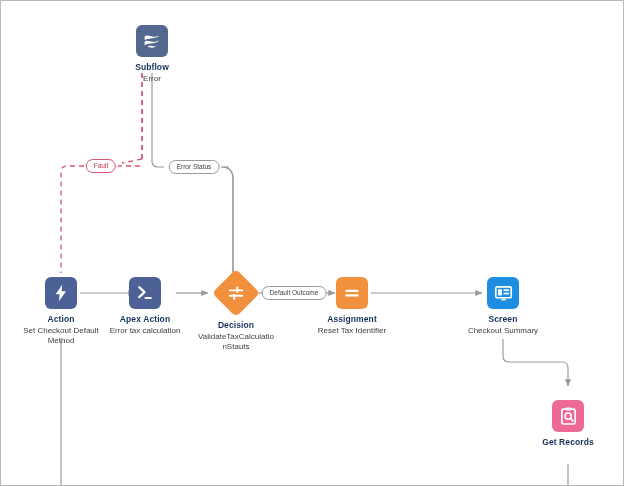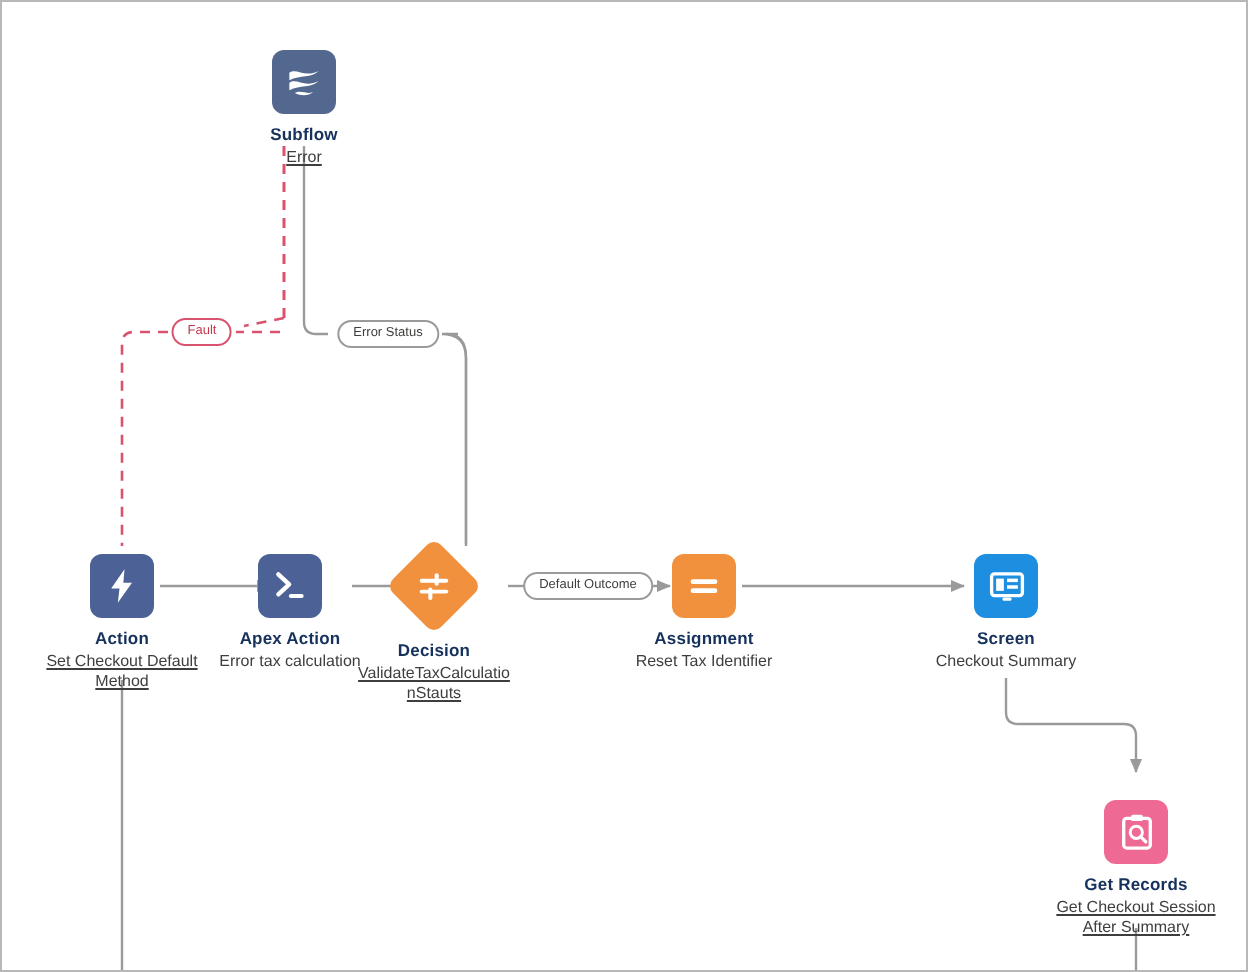--- a/index.html
+++ b/index.html
@@ -64,21 +64,21 @@
   }
   .node .nsub {
     font-size: 8px;
     color: #3e3e3c;
     line-height: 10px;
     margin-top: 1px;
     width: 108px;
     margin-left: auto;
     margin-right: auto;
   }
-  .node.narrowsub .nsub { width: 84px; text-decoration: underline; }
+  .node.narrowsub .nsub { width: 84px; }
   .pill {
     position: absolute;
     z-index: 4;
     background: #ffffff;
     border: 1px solid #9a9a9a;
     border-radius: 9px;
     font-size: 6.5px;
     color: #3e3e3c;
     padding: 2px 7px 2px 7px;
     white-space: nowrap;
@@ -153,21 +153,21 @@
     <div class="glyph" style="background:#4c6196;">
       <svg width="20" height="20" viewBox="0 0 24 24">
         <path d="M5,5 L11.5,11 L5,17" fill="none" stroke="#ffffff" stroke-width="2.6" stroke-linecap="round" stroke-linejoin="round"></path>
         <path d="M12.5,18 L19,18" fill="none" stroke="#ffffff" stroke-width="2.4" stroke-linecap="round"></path>
       </svg>
     </div>
     <div class="nlabel">Apex Action</div>
     <div class="nsub">Error tax calculation</div>
   </div>
 
-  <div class="node decision narrowsub" style="left:216px; top:275px;">
+  <div class="node decision narrowsub" style="left:235px; top:275px;">
     <div class="glyph" style="background:#f2913d;">
       <svg width="19" height="19" viewBox="0 0 24 24">
         <rect x="3" y="6.6" width="18" height="2.4" rx="1.2" fill="#ffffff"></rect>
         <rect x="3" y="13.4" width="18" height="2.4" rx="1.2" fill="#ffffff"></rect>
         <rect x="12.4" y="3" width="2.6" height="8" rx="1.3" fill="#ffffff"></rect>
         <rect x="8.4" y="12" width="2.6" height="8" rx="1.3" fill="#ffffff"></rect>
       </svg>
     </div>
     <div class="nlabel" style="margin-top:10px;">Decision</div>
     <div class="nsub">ValidateTaxCalculatio nStauts</div>
@@ -201,21 +201,20 @@
   <div class="node narrowsub" style="left:567px; top:399px;">
     <div class="glyph" style="background:#ee6a94;">
       <svg width="21" height="21" viewBox="0 0 24 24">
         <rect x="4.4" y="3.6" width="15.2" height="17" rx="1.8" fill="none" stroke="#ffffff" stroke-width="1.9"></rect>
         <rect x="8.6" y="1.6" width="6.8" height="3.6" rx="1.1" fill="#ffffff"></rect>
         <circle cx="11.6" cy="11.6" r="3.5" fill="none" stroke="#ffffff" stroke-width="1.7"></circle>
         <path d="M14.2,14.2 L17,17" stroke="#ffffff" stroke-width="1.9" stroke-linecap="round"></path>
       </svg>
     </div>
     <div class="nlabel">Get Records</div>
-    <div class="nsub">Get Checkout Session After Summary</div>
   </div>
 
   <div class="pill fault" style="left:100px; top:165px;">
     <span>Fault</span>
   </div>
 
   <div class="pill" style="left:193px; top:166px;">
     <span>Error Status</span>
   </div>
 

